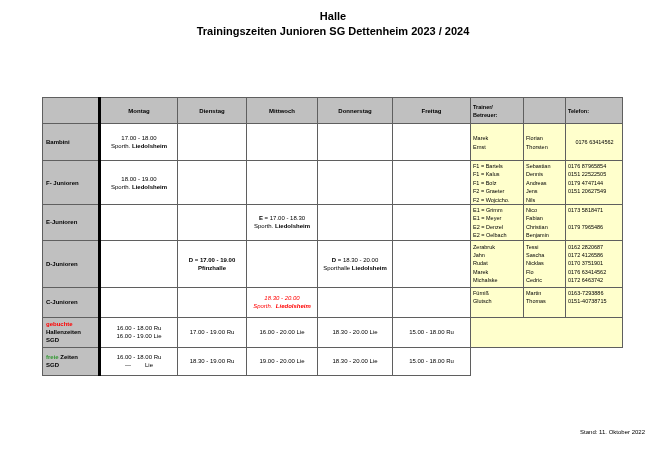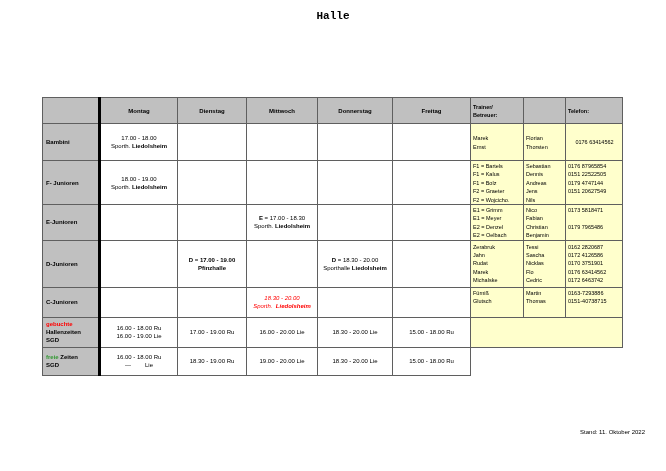--- a/index.html
+++ b/index.html
@@ -2,21 +2,21 @@
 <html><head>
 <meta charset="utf-8">
 <style>
   html,body{margin:0;padding:0;}
   body{
     width:666px;height:471px;position:relative;background:#ffffff;
     font-family:"Liberation Sans", sans-serif;color:#000;overflow:hidden;
   }
   .titles{
     position:absolute;top:9px;left:0;width:666px;text-align:center;
-    font-weight:bold;font-size:11px;line-height:15px;font-family:Liberation Mono, monospace;
+    font-weight:bold;font-size:11px;line-height:15px;
   }
   .footer{
     position:absolute;top:429px;left:0;width:645px;text-align:right;font-size:6px;
   }
   table{
     position:absolute;left:42px;top:97px;border-collapse:collapse;table-layout:fixed;
   }
   td{
     border:1px solid #5f5f5f;padding:0;overflow:hidden;font-size:6px;line-height:8px;
     vertical-align:middle;
@@ -42,20 +42,21 @@
   .green{color:#339933;}
   .m{vertical-align:middle;}
   .ctr{text-align:center;}
   .gap{margin-left:14px;}
 </style>
 </head>
 <body>
 
 <div class="titles">
   <div>Halle</div>
+  <div>Trainingszeiten Junioren SG Dettenheim 2023 / 2024</div>
 </div>
 
 <table>
   <colgroup>
     <col style="width:57px">
       <col style="width:78px">
       <col style="width:69px">
     <col style="width:71px">
       <col style="width:75px">
       <col style="width:78px">

